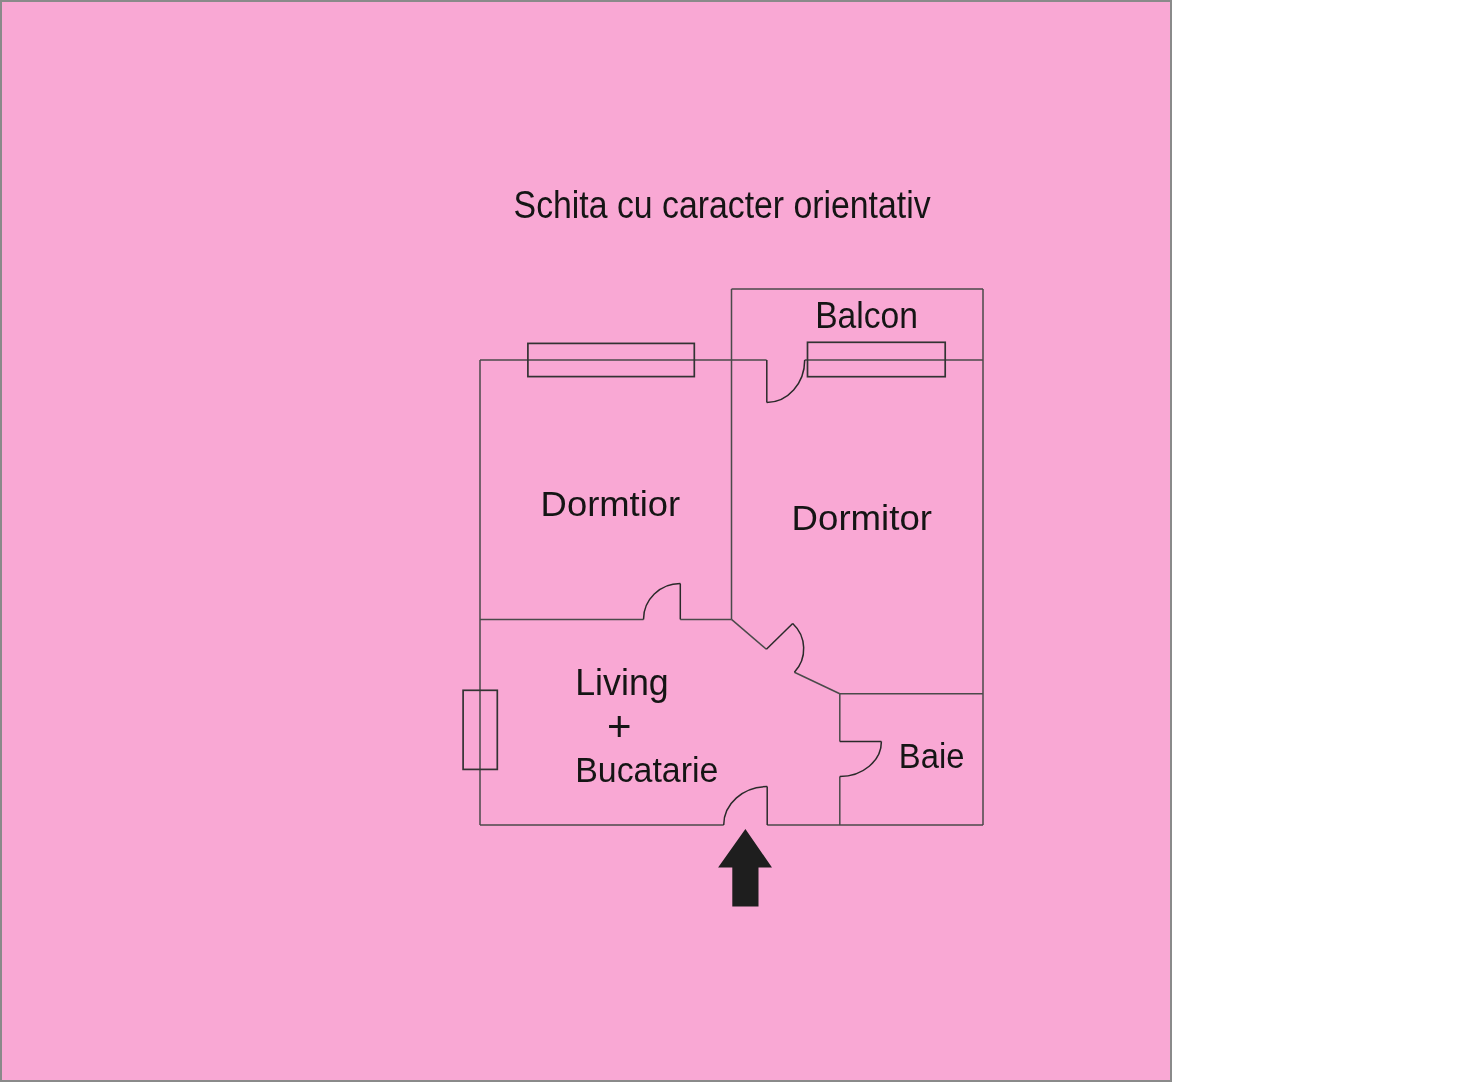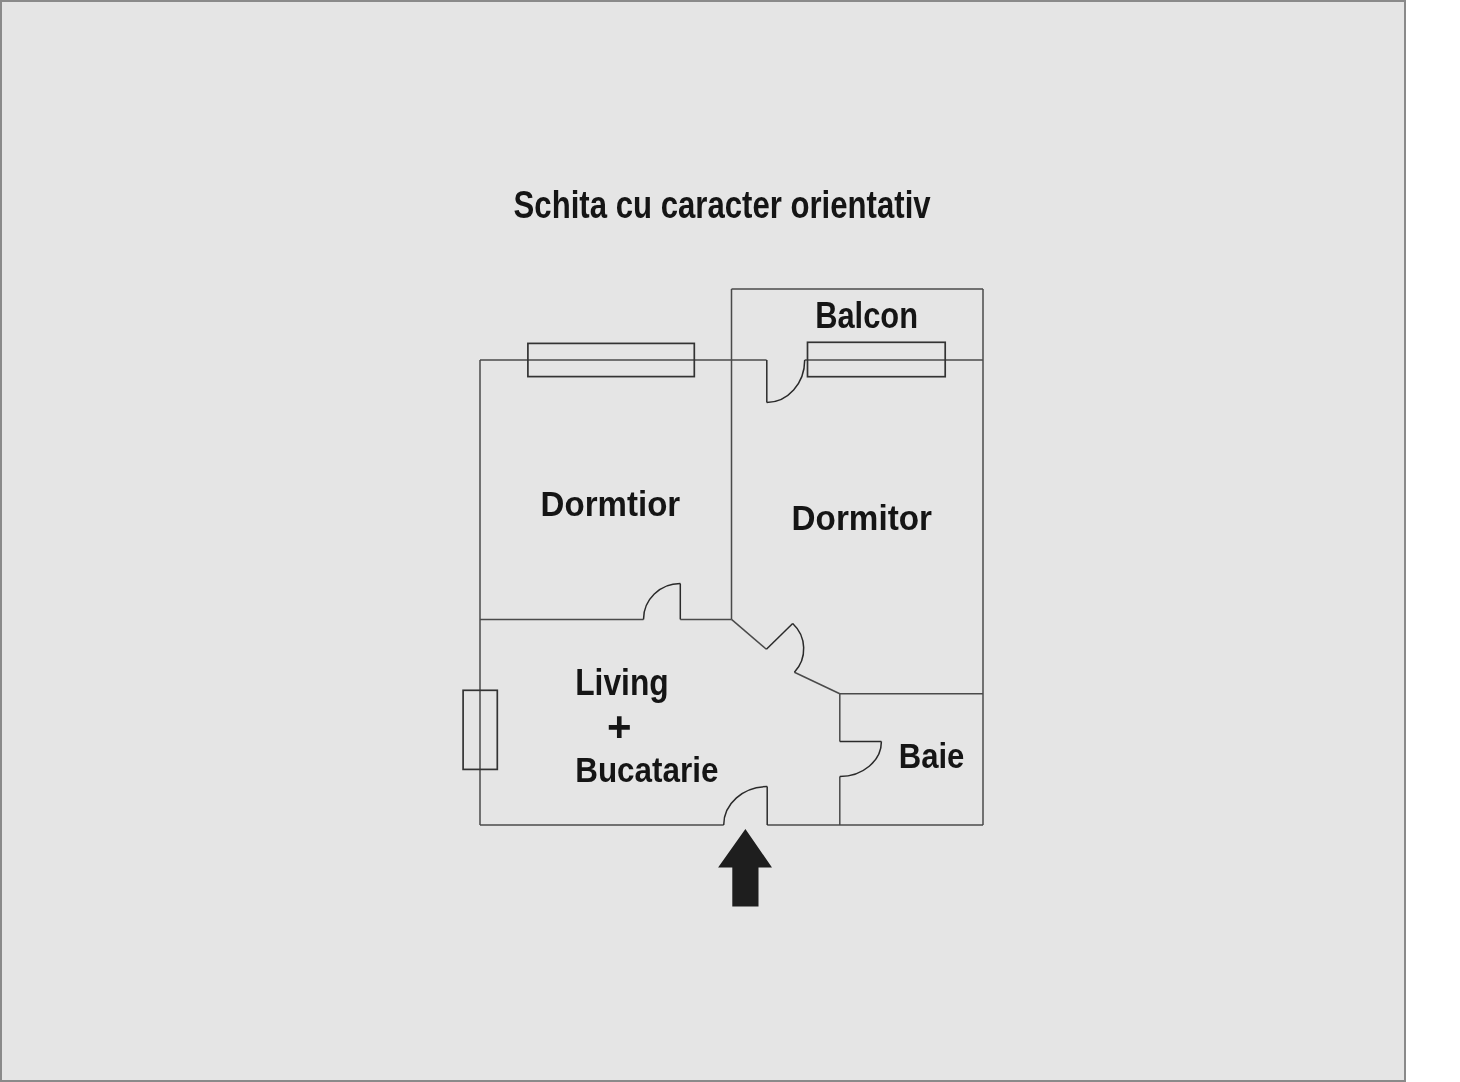--- a/index.html
+++ b/index.html
@@ -1,16 +1,16 @@
 <!DOCTYPE html>
 <html><head>
 <meta charset="utf-8">
 <style>
 html,body{margin:0;padding:0;background:#ffffff;}
-#page{position:relative;width:1406px;height:1082px;background:#e5e5e5;overflow:hidden;font-weight:bold;}
+#page{position:relative;width:1172px;height:1082px;background:#f9a8d4;overflow:hidden;}
 #frame{position:absolute;left:0;top:0;right:0;bottom:0;border:2px solid #8a8a8a;}
 svg{position:absolute;left:0;top:0;}
 text{font-family:"Liberation Sans",sans-serif;fill:#151515;}
 </style>
 </head>
 <body>
 <div id="page">
 <div id="frame"></div>
 <svg width="1460" height="1082" viewBox="0 0 1460 1082" fill="none">
   <g stroke="#4a4a4a" stroke-width="1.5">

